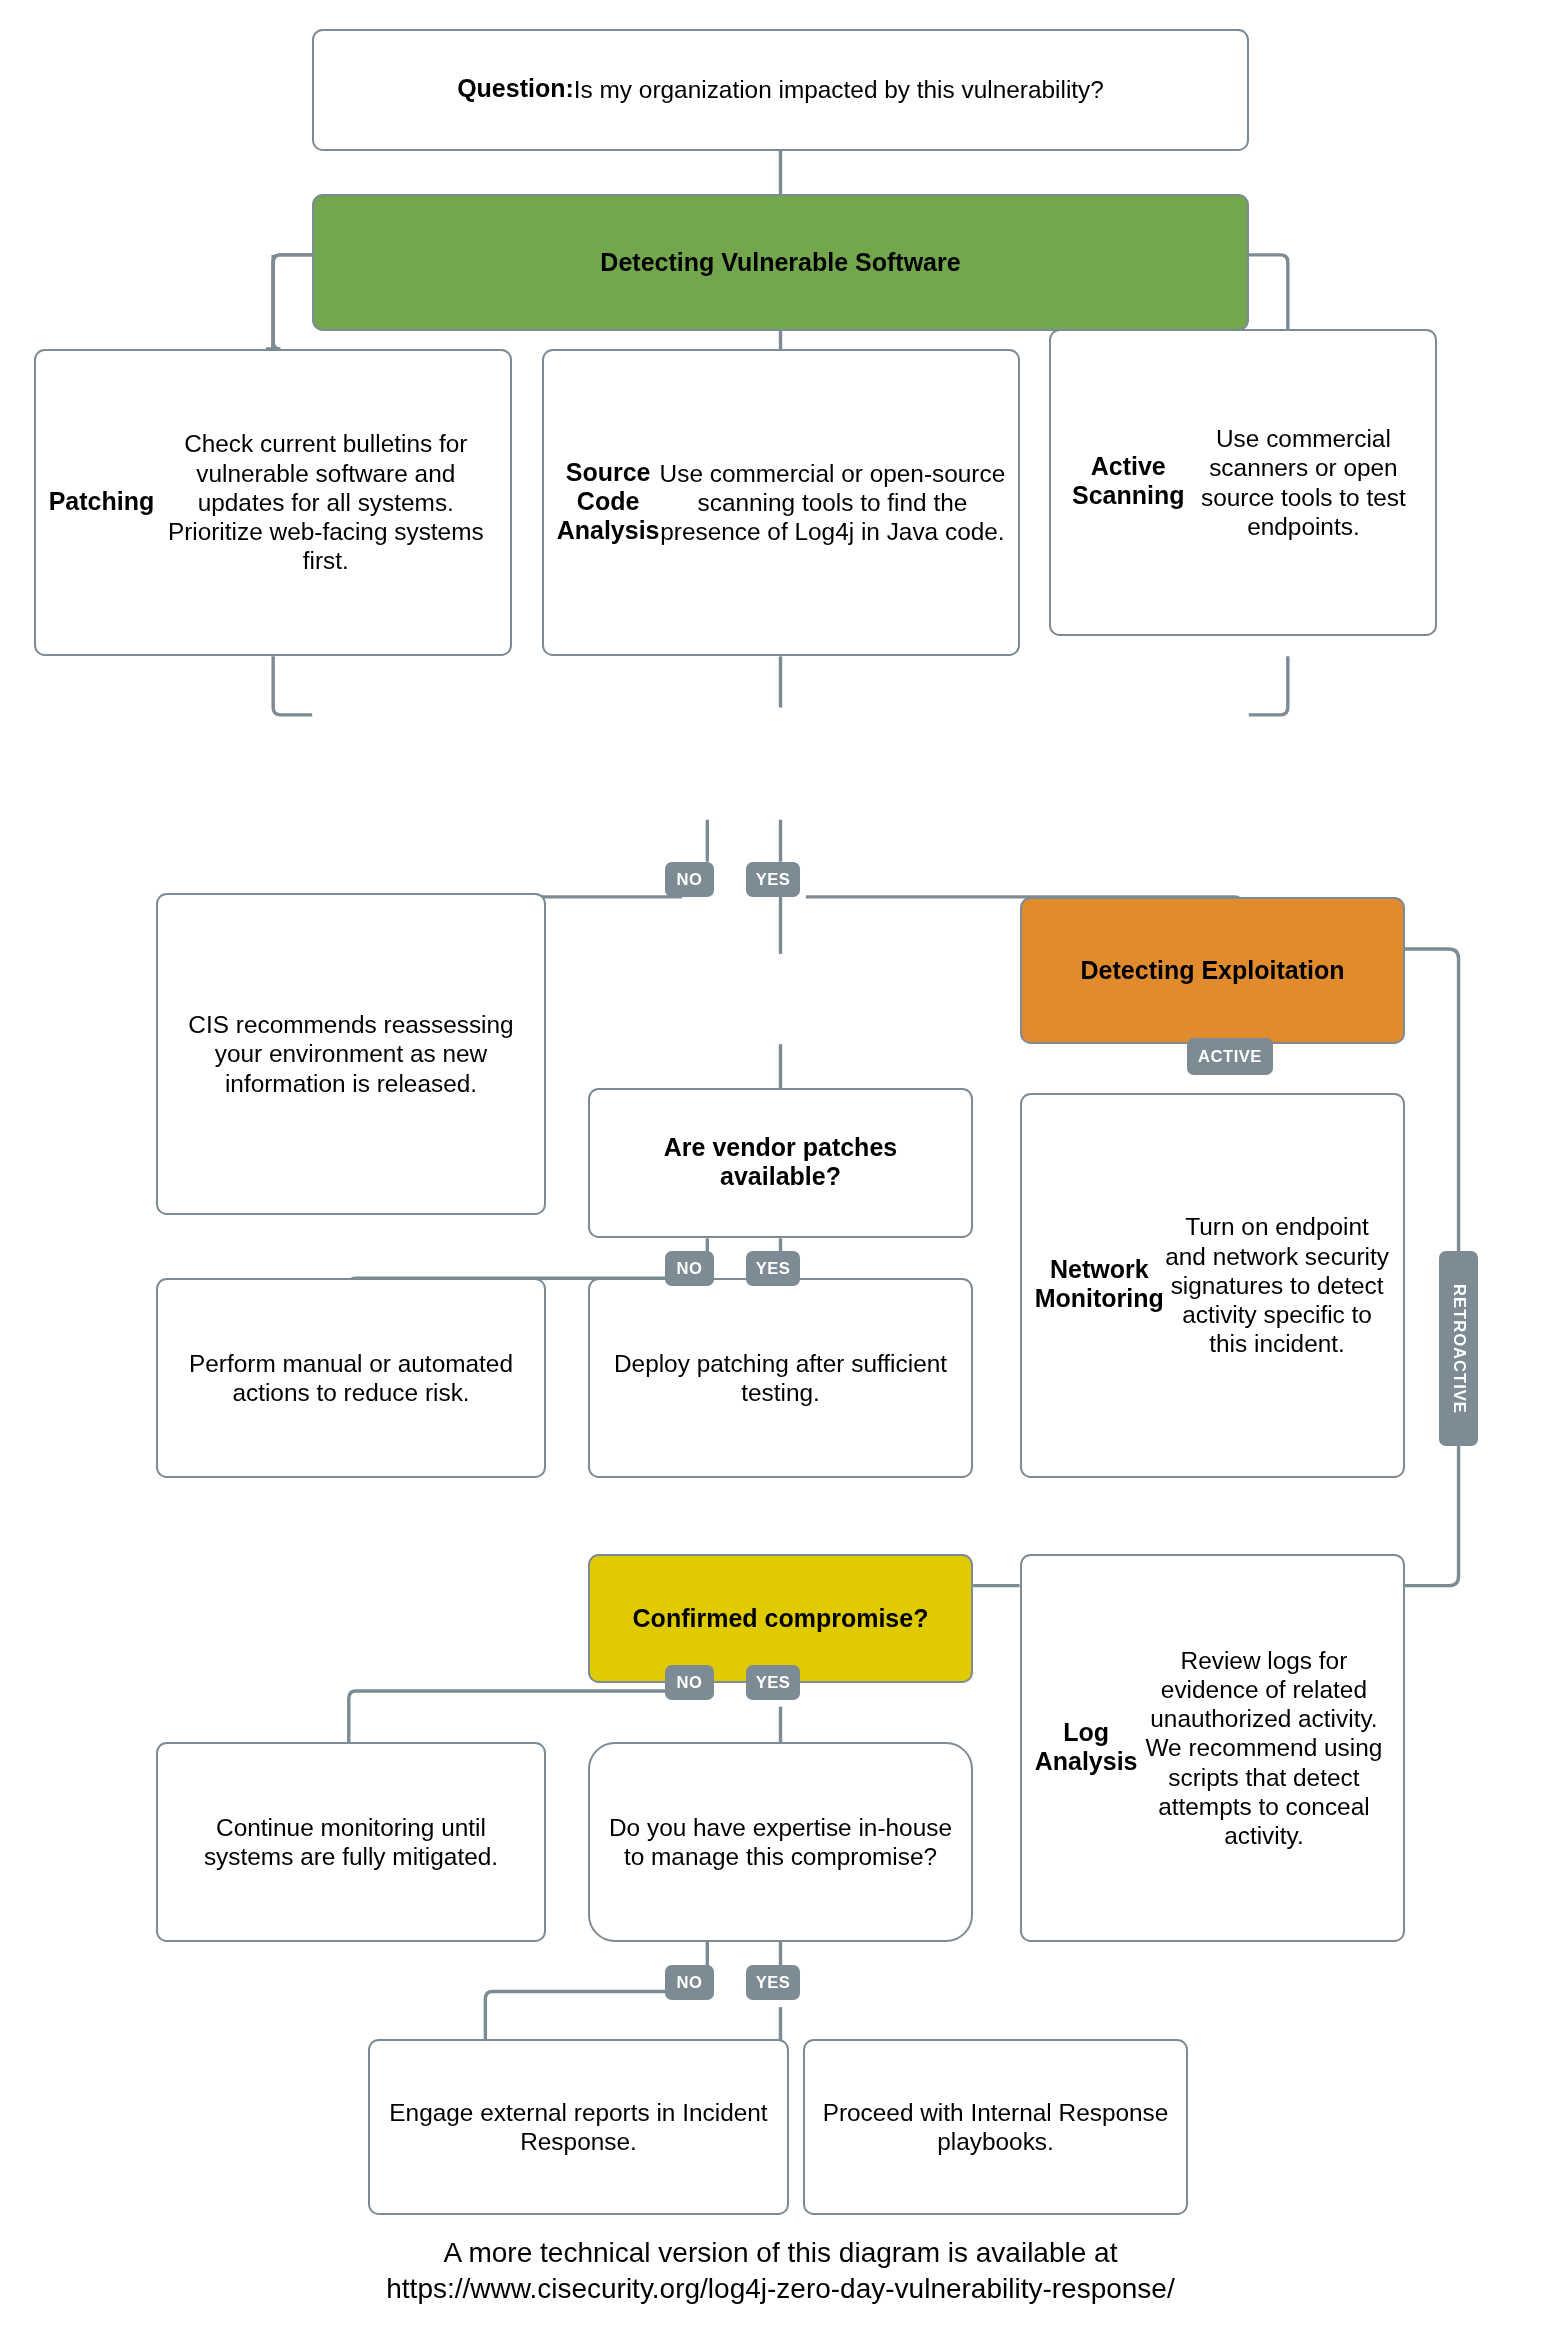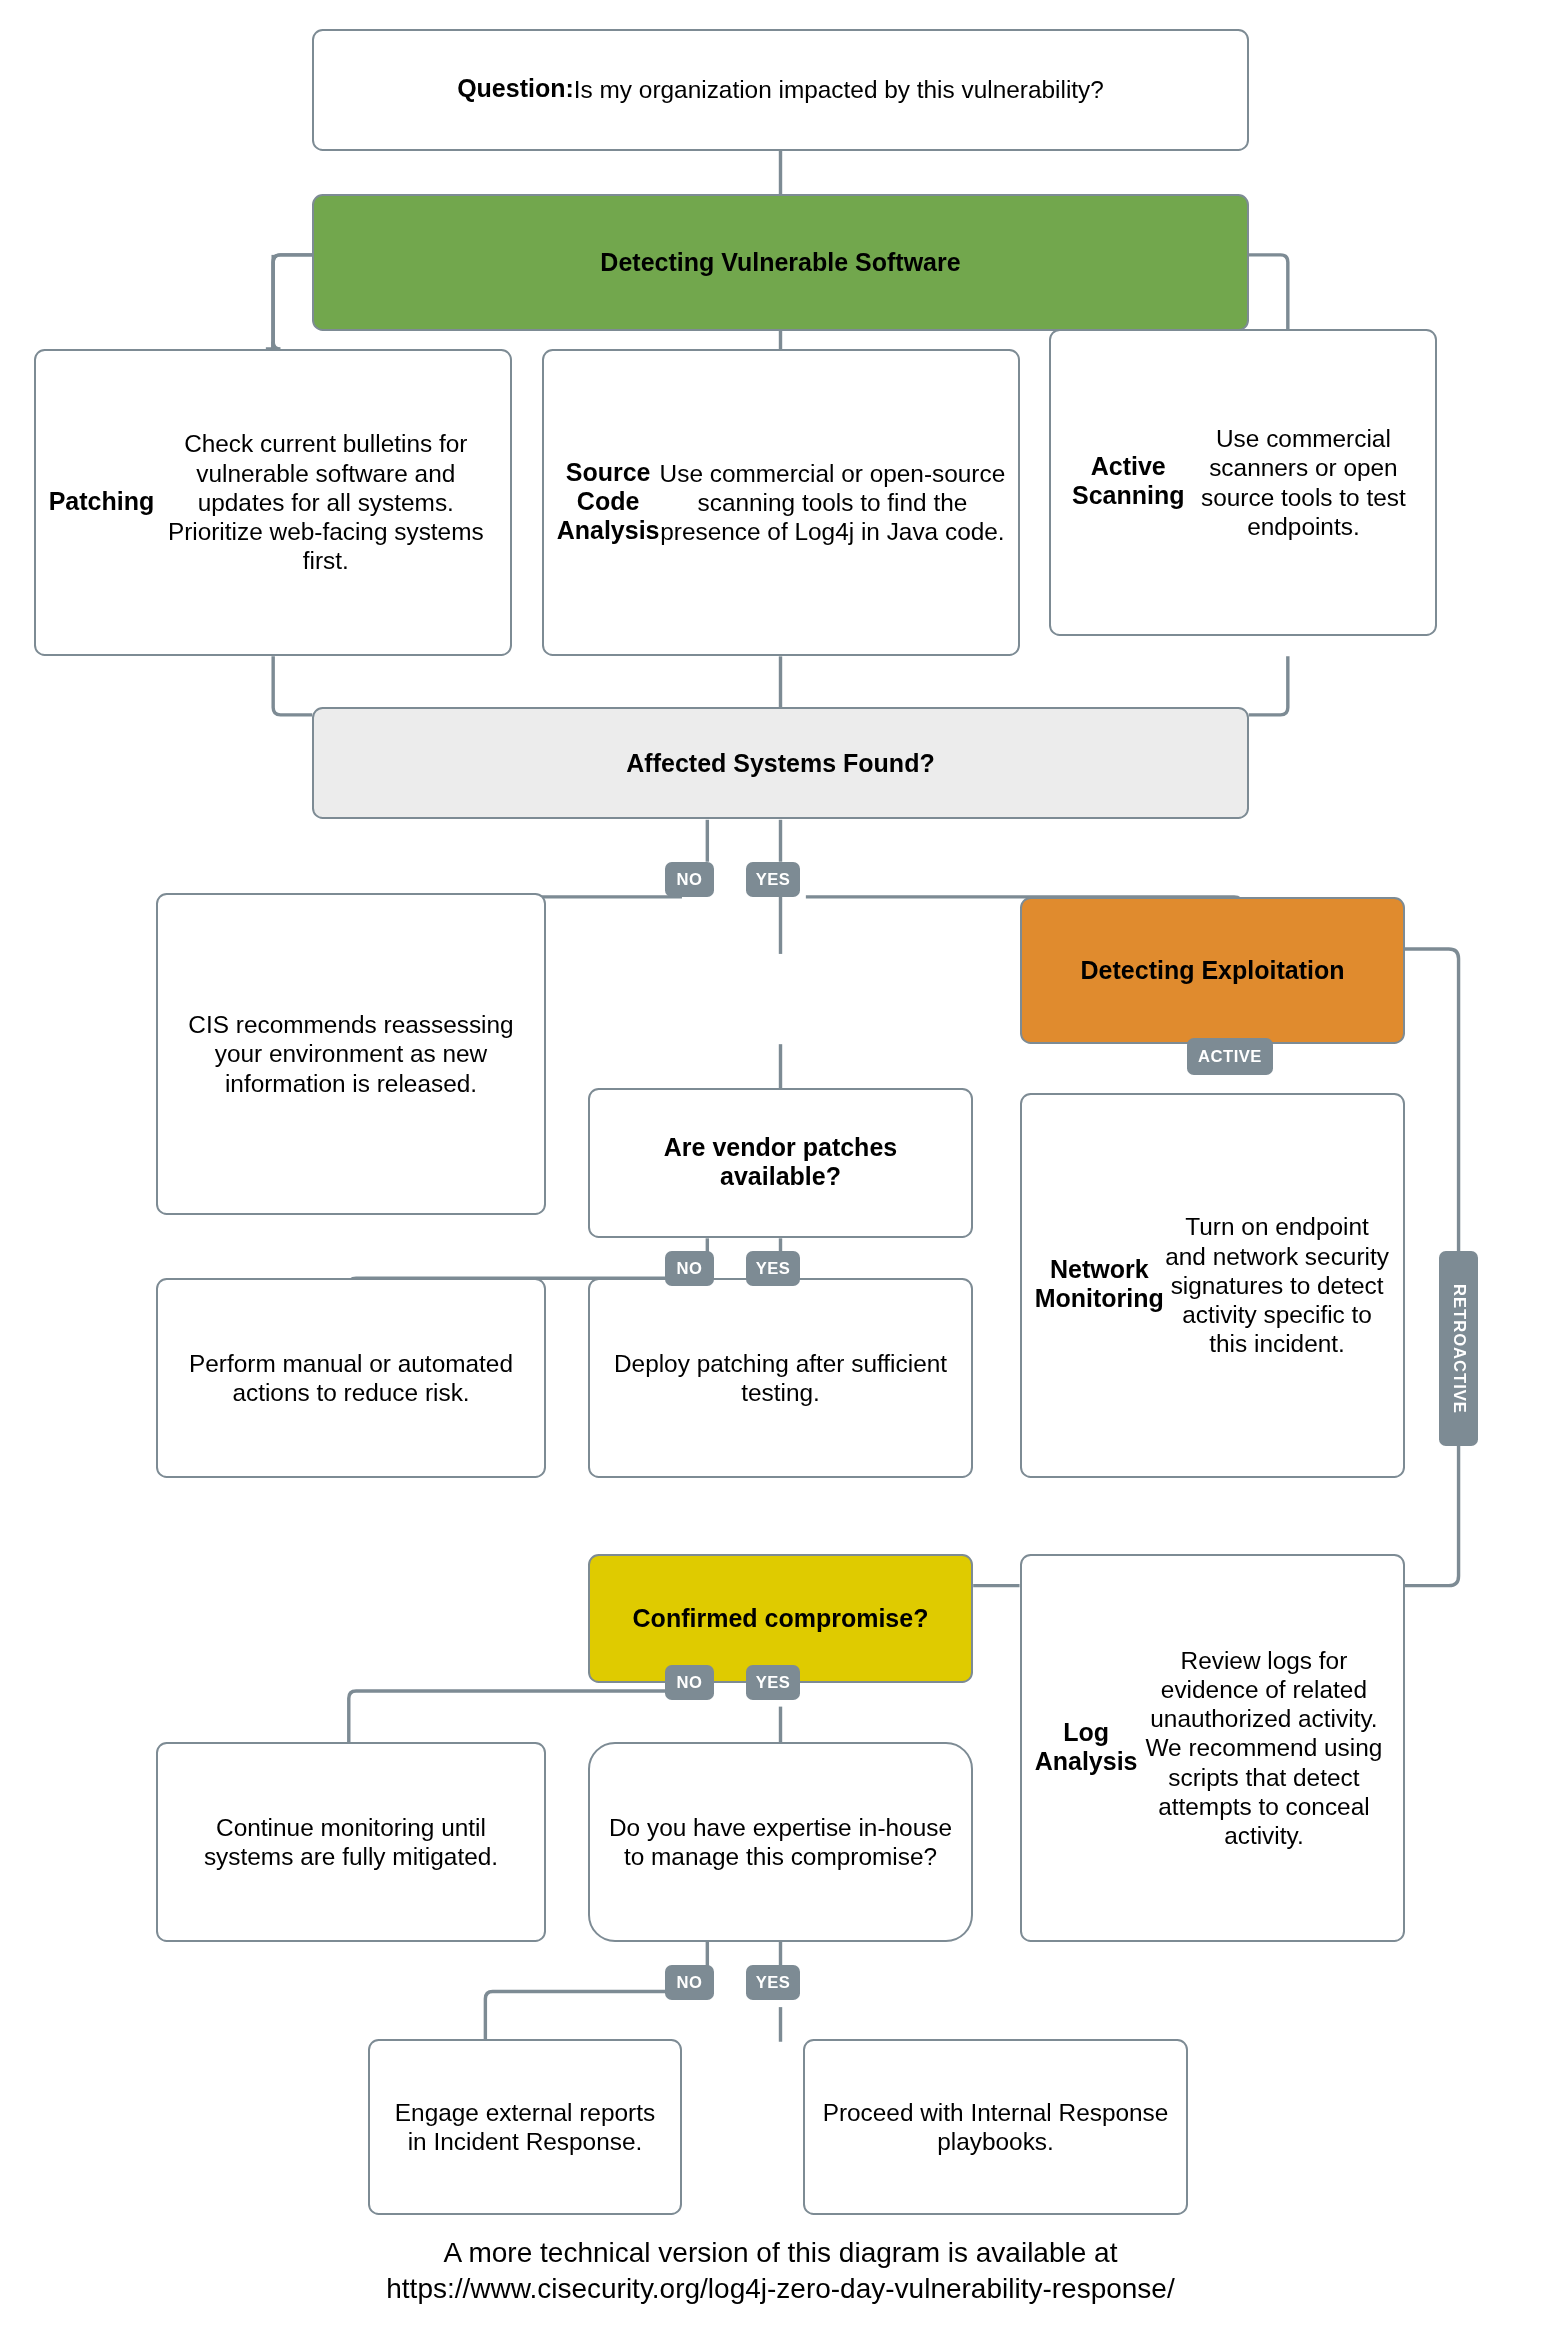--- a/index.html
+++ b/index.html
@@ -162,23 +162,20 @@
   <div class="node" style="left:542px;top:349px;width:478px;height:307px;">
     <div class="ttl">Source Code Analysis</div>
     <div class="body">Use commercial or open-source scanning tools to find the presence of Log4j in Java code.</div>
   </div>
 
   <div class="node" style="left:1049px;top:329px;width:388px;height:307px;padding-left:21px;">
     <div class="ttl">Active Scanning</div>
     <div class="body">Use commercial scanners or open source tools to test endpoints.</div>
   </div>
 
-  <div class="node grey" style="left:312px;top:707px;width:937px;height:112px;">
-    <div class="ttl">Affected Systems Found?</div>
-  </div>
 
   <div class="node" style="left:156px;top:893px;width:390px;height:322px;">
     <div class="body only">CIS recommends reassessing your environment as new information is released.</div>
   </div>
 
 
   <div class="node orange" style="left:1020px;top:897px;width:385px;height:147px;">
     <div class="ttl">Detecting Exploitation</div>
   </div>
 
@@ -209,21 +206,21 @@
   </div>
 
   <div class="node" style="left:156px;top:1742px;width:390px;height:200px;">
     <div class="body only">Continue monitoring until systems are fully mitigated.</div>
   </div>
 
   <div class="node" style="left:588px;top:1742px;width:385px;height:200px;border-radius:27px;">
     <div class="body only">Do you have expertise in-house to manage this compromise?</div>
   </div>
 
-  <div class="node" style="left:368px;top:2039px;width:314px;height:176px;">
+  <div class="node" style="left:368px;top:2039px;width:421px;height:176px;">
     <div class="body only">Engage external reports in Incident Response.</div>
   </div>
 
   <div class="node" style="left:803px;top:2039px;width:385px;height:176px;">
     <div class="body only">Proceed with Internal Response playbooks.</div>
   </div>
 
   <div class="badge" style="left:665px;top:862px;width:49px;height:35px;">
     <span>NO</span>
   </div>

